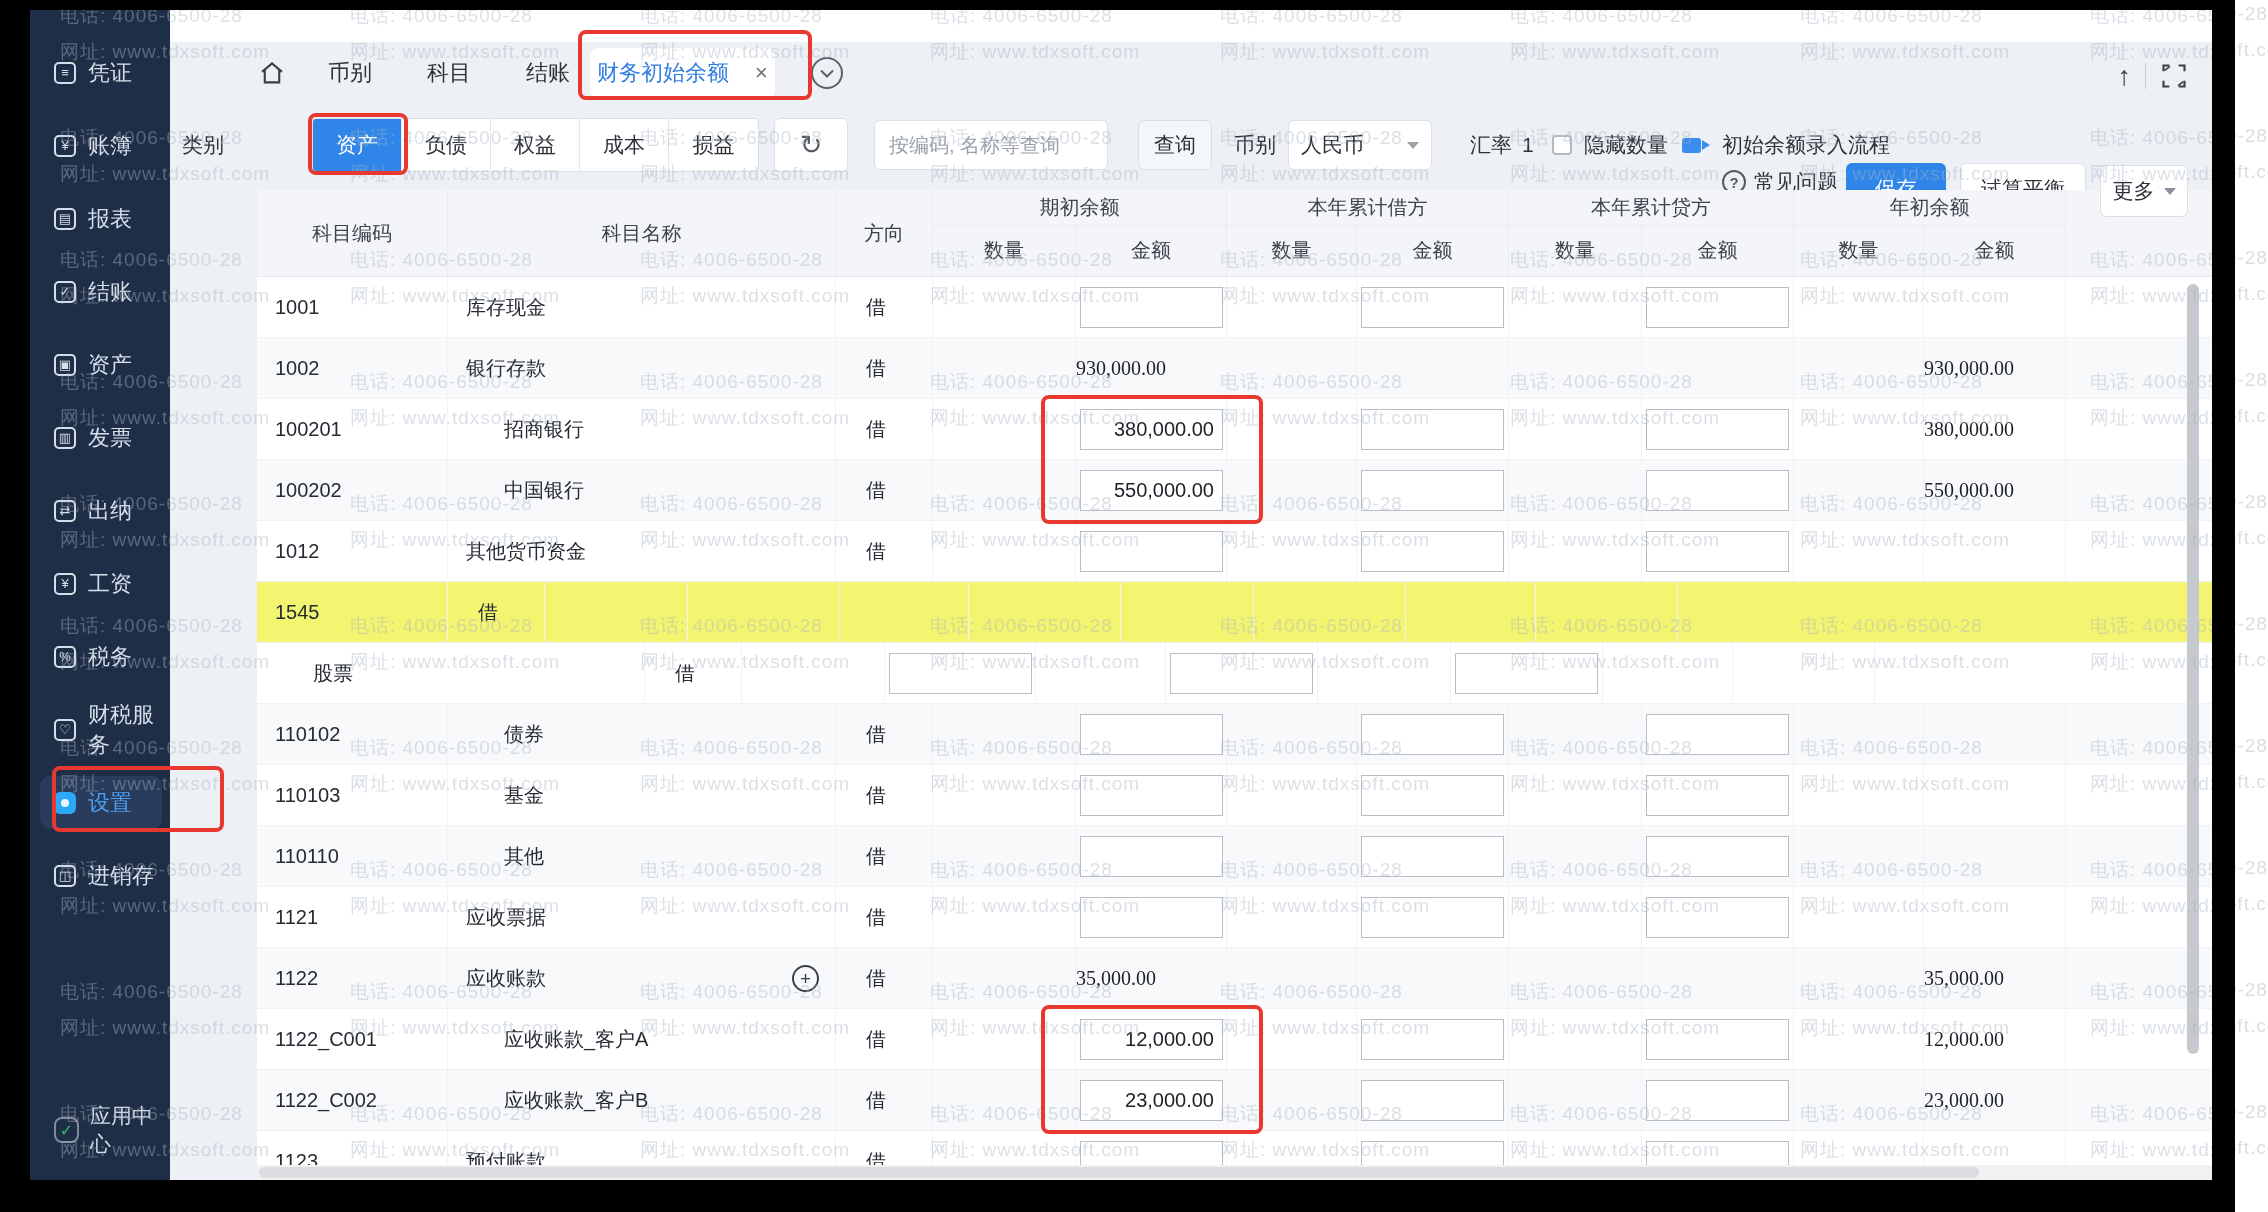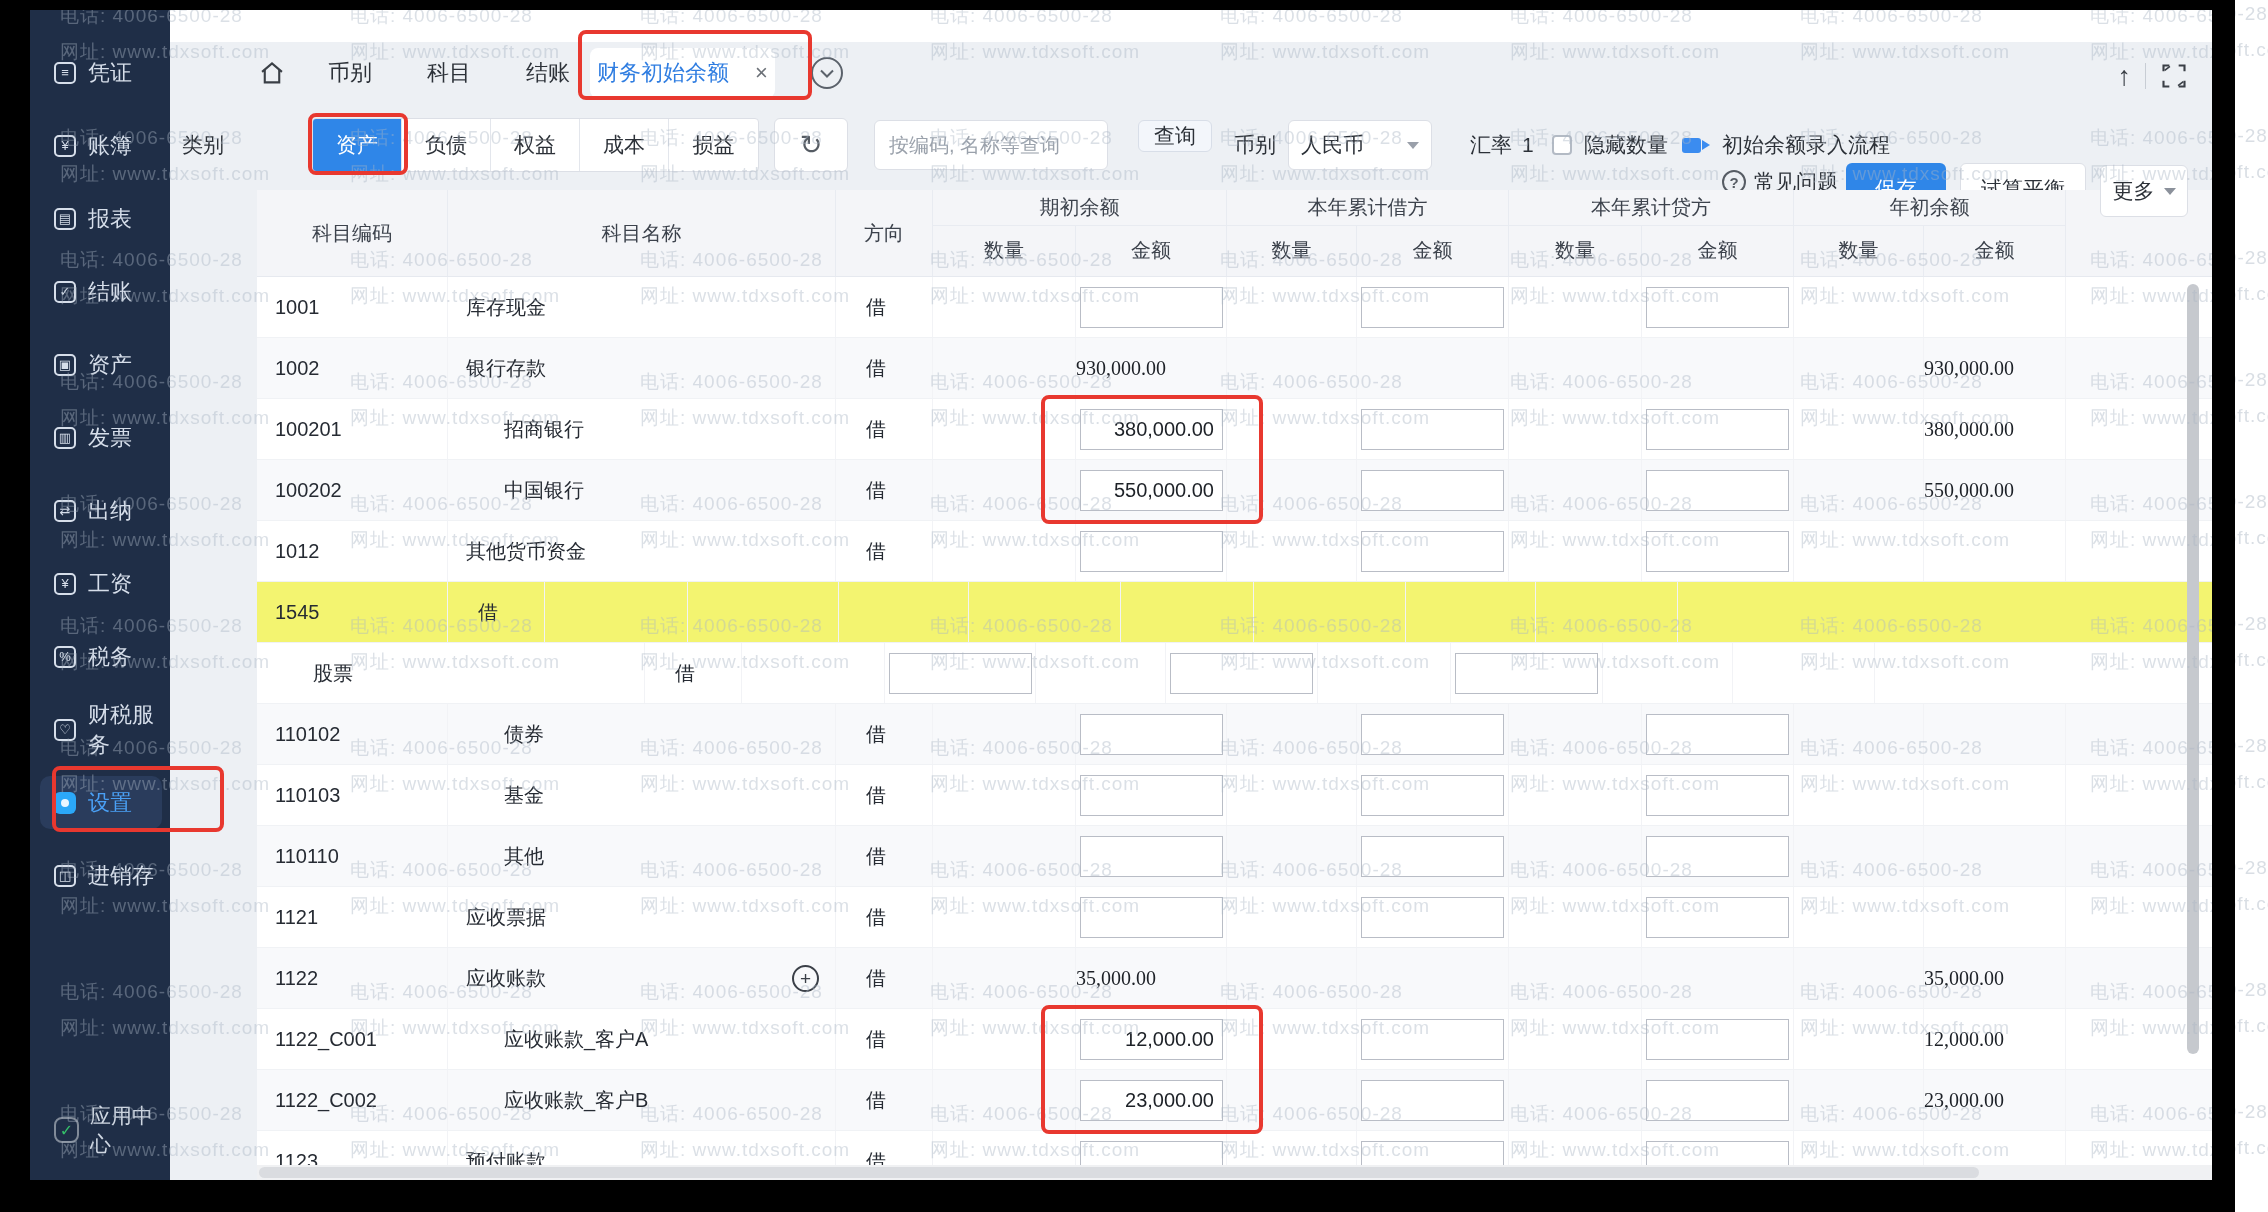--- a/index.html
+++ b/index.html
@@ -59,21 +59,21 @@
     font-size:21px; color:#2c3138; border-right:1px solid #e3e6ec; }
   .seg:last-child { border-right:none; }
   .seg.active { background:#2f86e8; color:#fff; }
   .refresh-btn { position:absolute; left:604px; top:0; width:74px; height:54px;
     background:#fff; border:1px solid #dcdfe6; border-radius:6px; display:flex;
     align-items:center; justify-content:center; font-size:27px; color:#555b63; }
   .search-box { position:absolute; left:704px; top:2px; width:234px; height:50px;
     background:#fff; border:1px solid #dcdfe6; border-radius:6px; padding:0 14px;
     font-size:20px; color:#2c3138; font-family:inherit; }
   .search-box::placeholder { color:#9aa1ab; }
-  .query-btn { position:absolute; left:968px; top:2px; width:74px; height:32px;
+  .query-btn { position:absolute; left:968px; top:2px; width:74px; height:50px;
     background:#f3f6fb; border:1px solid #d8dee8; border-radius:6px; display:flex;
     align-items:center; justify-content:center; font-size:21px; color:#2c3138; }
   .currency-select { position:absolute; left:1118px; top:2px; width:144px; height:50px;
     background:#fff; border:1px solid #dcdfe6; border-radius:6px; display:flex;
     align-items:center; justify-content:space-between; padding:0 12px; font-size:21px;
     color:#2c3138; }
   .caret { width:0; height:0; border-left:6px solid transparent;
     border-right:6px solid transparent; border-top:7px solid #9aa0aa; }
   .checkbox { position:absolute; left:1358px; top:17px; width:20px; height:20px;
     background:#fff; border:2px solid #b3bac4; border-radius:4px; }

